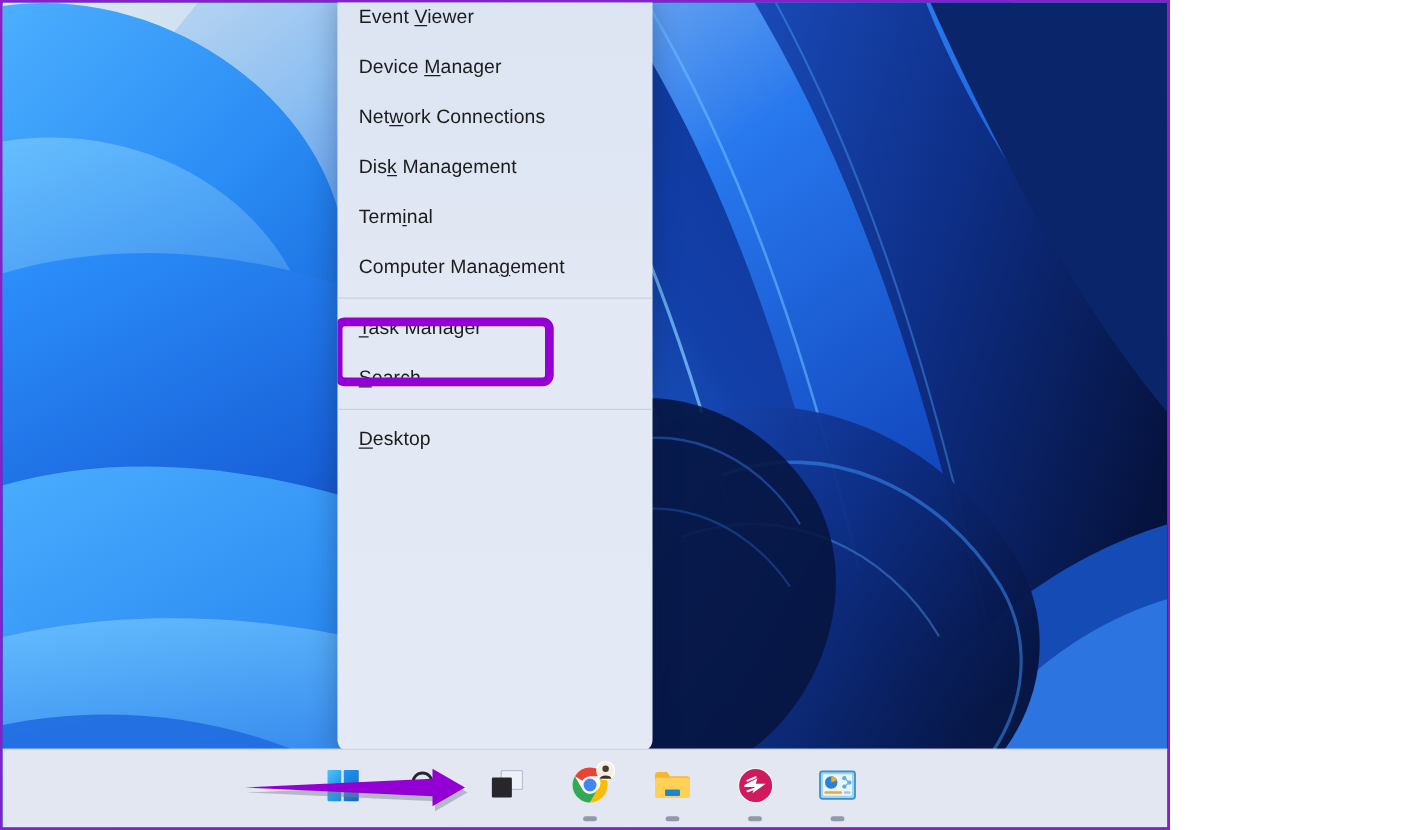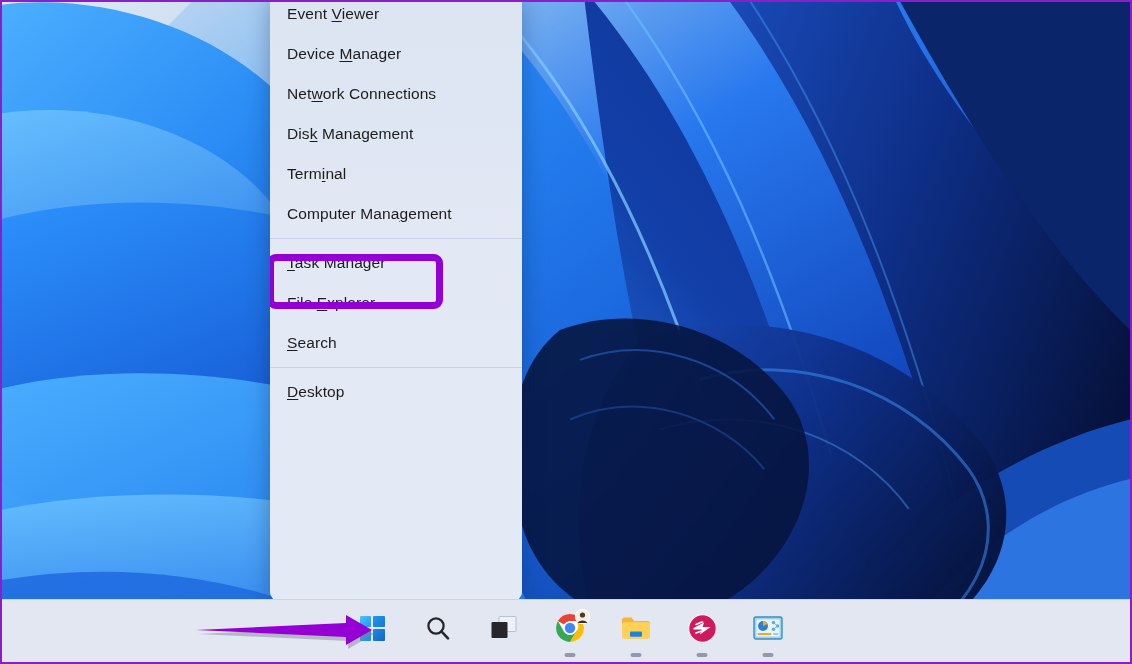--- a/index.html
+++ b/index.html
@@ -9,21 +9,21 @@
   }
   body {
     width: 1132px;
     height: 664px;
     overflow: hidden;
     font-family: "Liberation Sans", sans-serif;
   }
 
   #screen {
     position: relative;
-    width: 1132px;
+    width: 936px;
     height: 664px;
     overflow: hidden;
     box-sizing: border-box;
     border: 2px solid #8a1ecb;
     background: #0b3fa8;
   }
 
   
   .wallpaper {
     position: absolute;
@@ -250,23 +250,20 @@
         <span class="lbl">Term<u>i</u>nal</span>
       </li>
       <li class="menu-item">
         <span class="lbl">Computer Mana<u>g</u>ement</span>
       </li>
 
       <li class="separator"></li>
 
       <li class="menu-item">
         <span class="lbl"><u>T</u>ask Manager</span>
-      </li>
-      <li class="menu-item">
-        <span class="lbl">File <u>E</u>xplorer</span>
       </li>
       <li class="menu-item">
         <span class="lbl"><u>S</u>earch</span>
       </li>
 
       <li class="separator"></li>
 
       <li class="menu-item">
         <span class="lbl"><u>D</u>esktop</span>
       </li>

